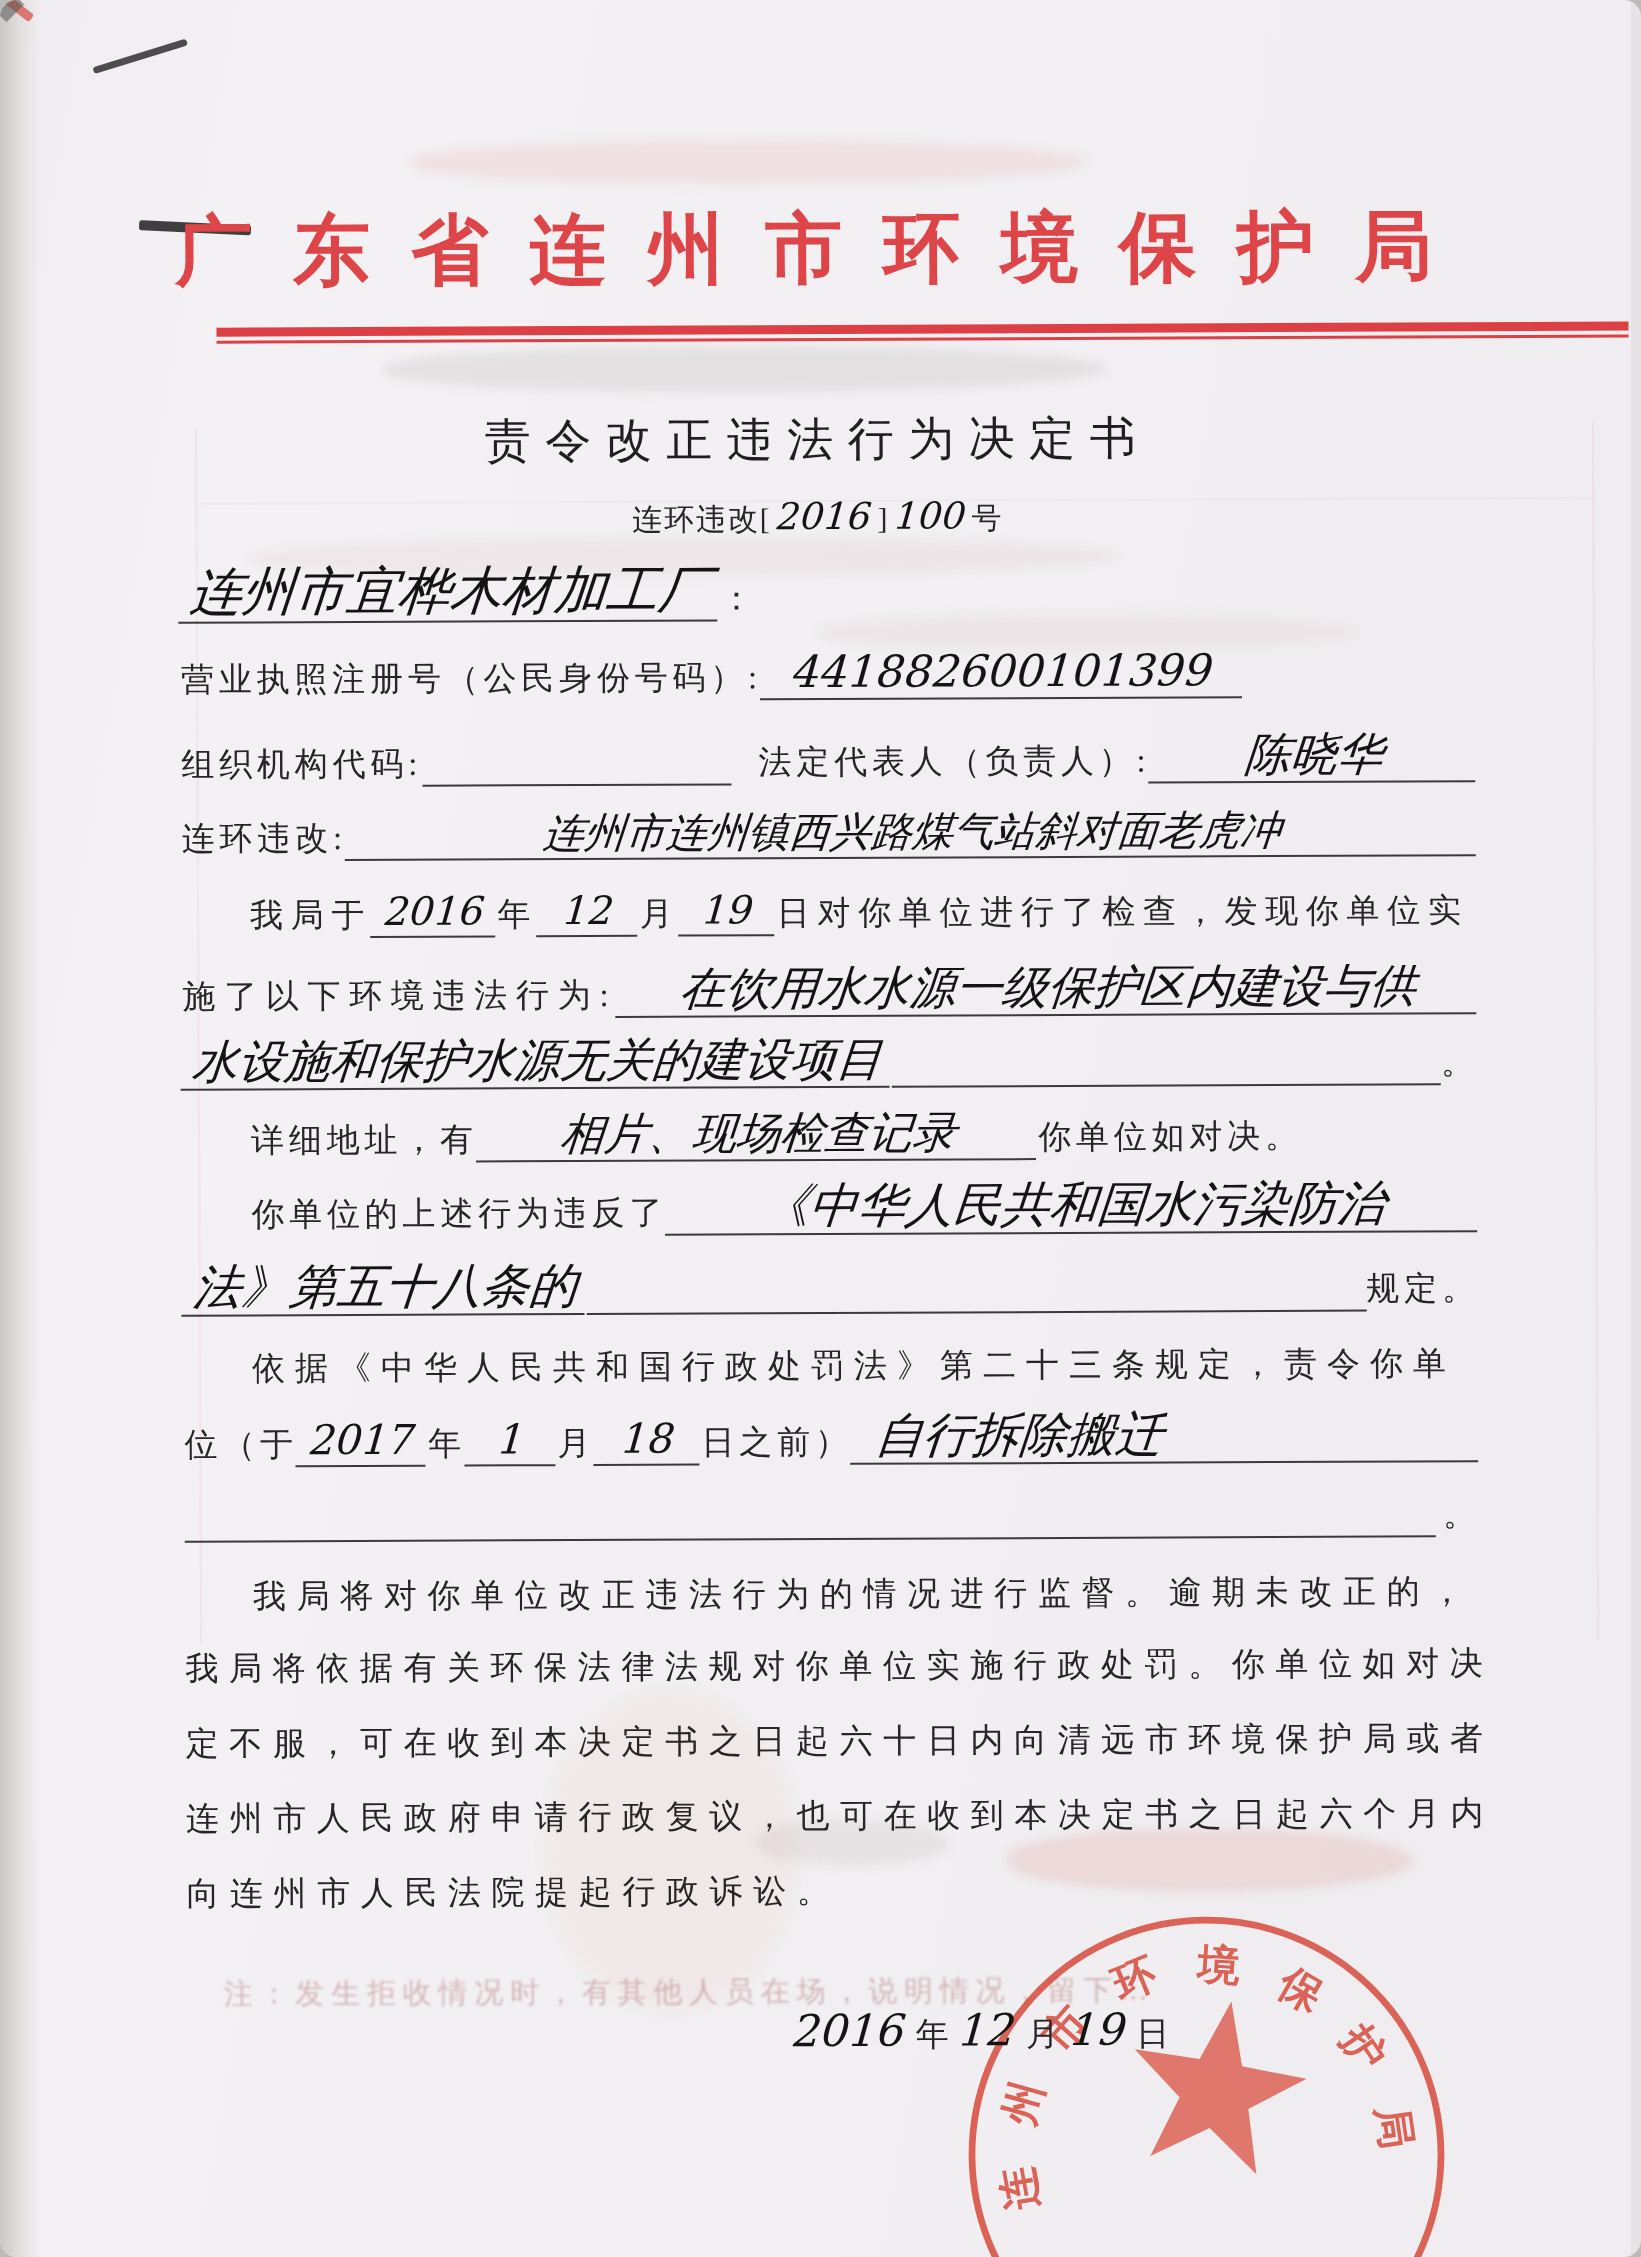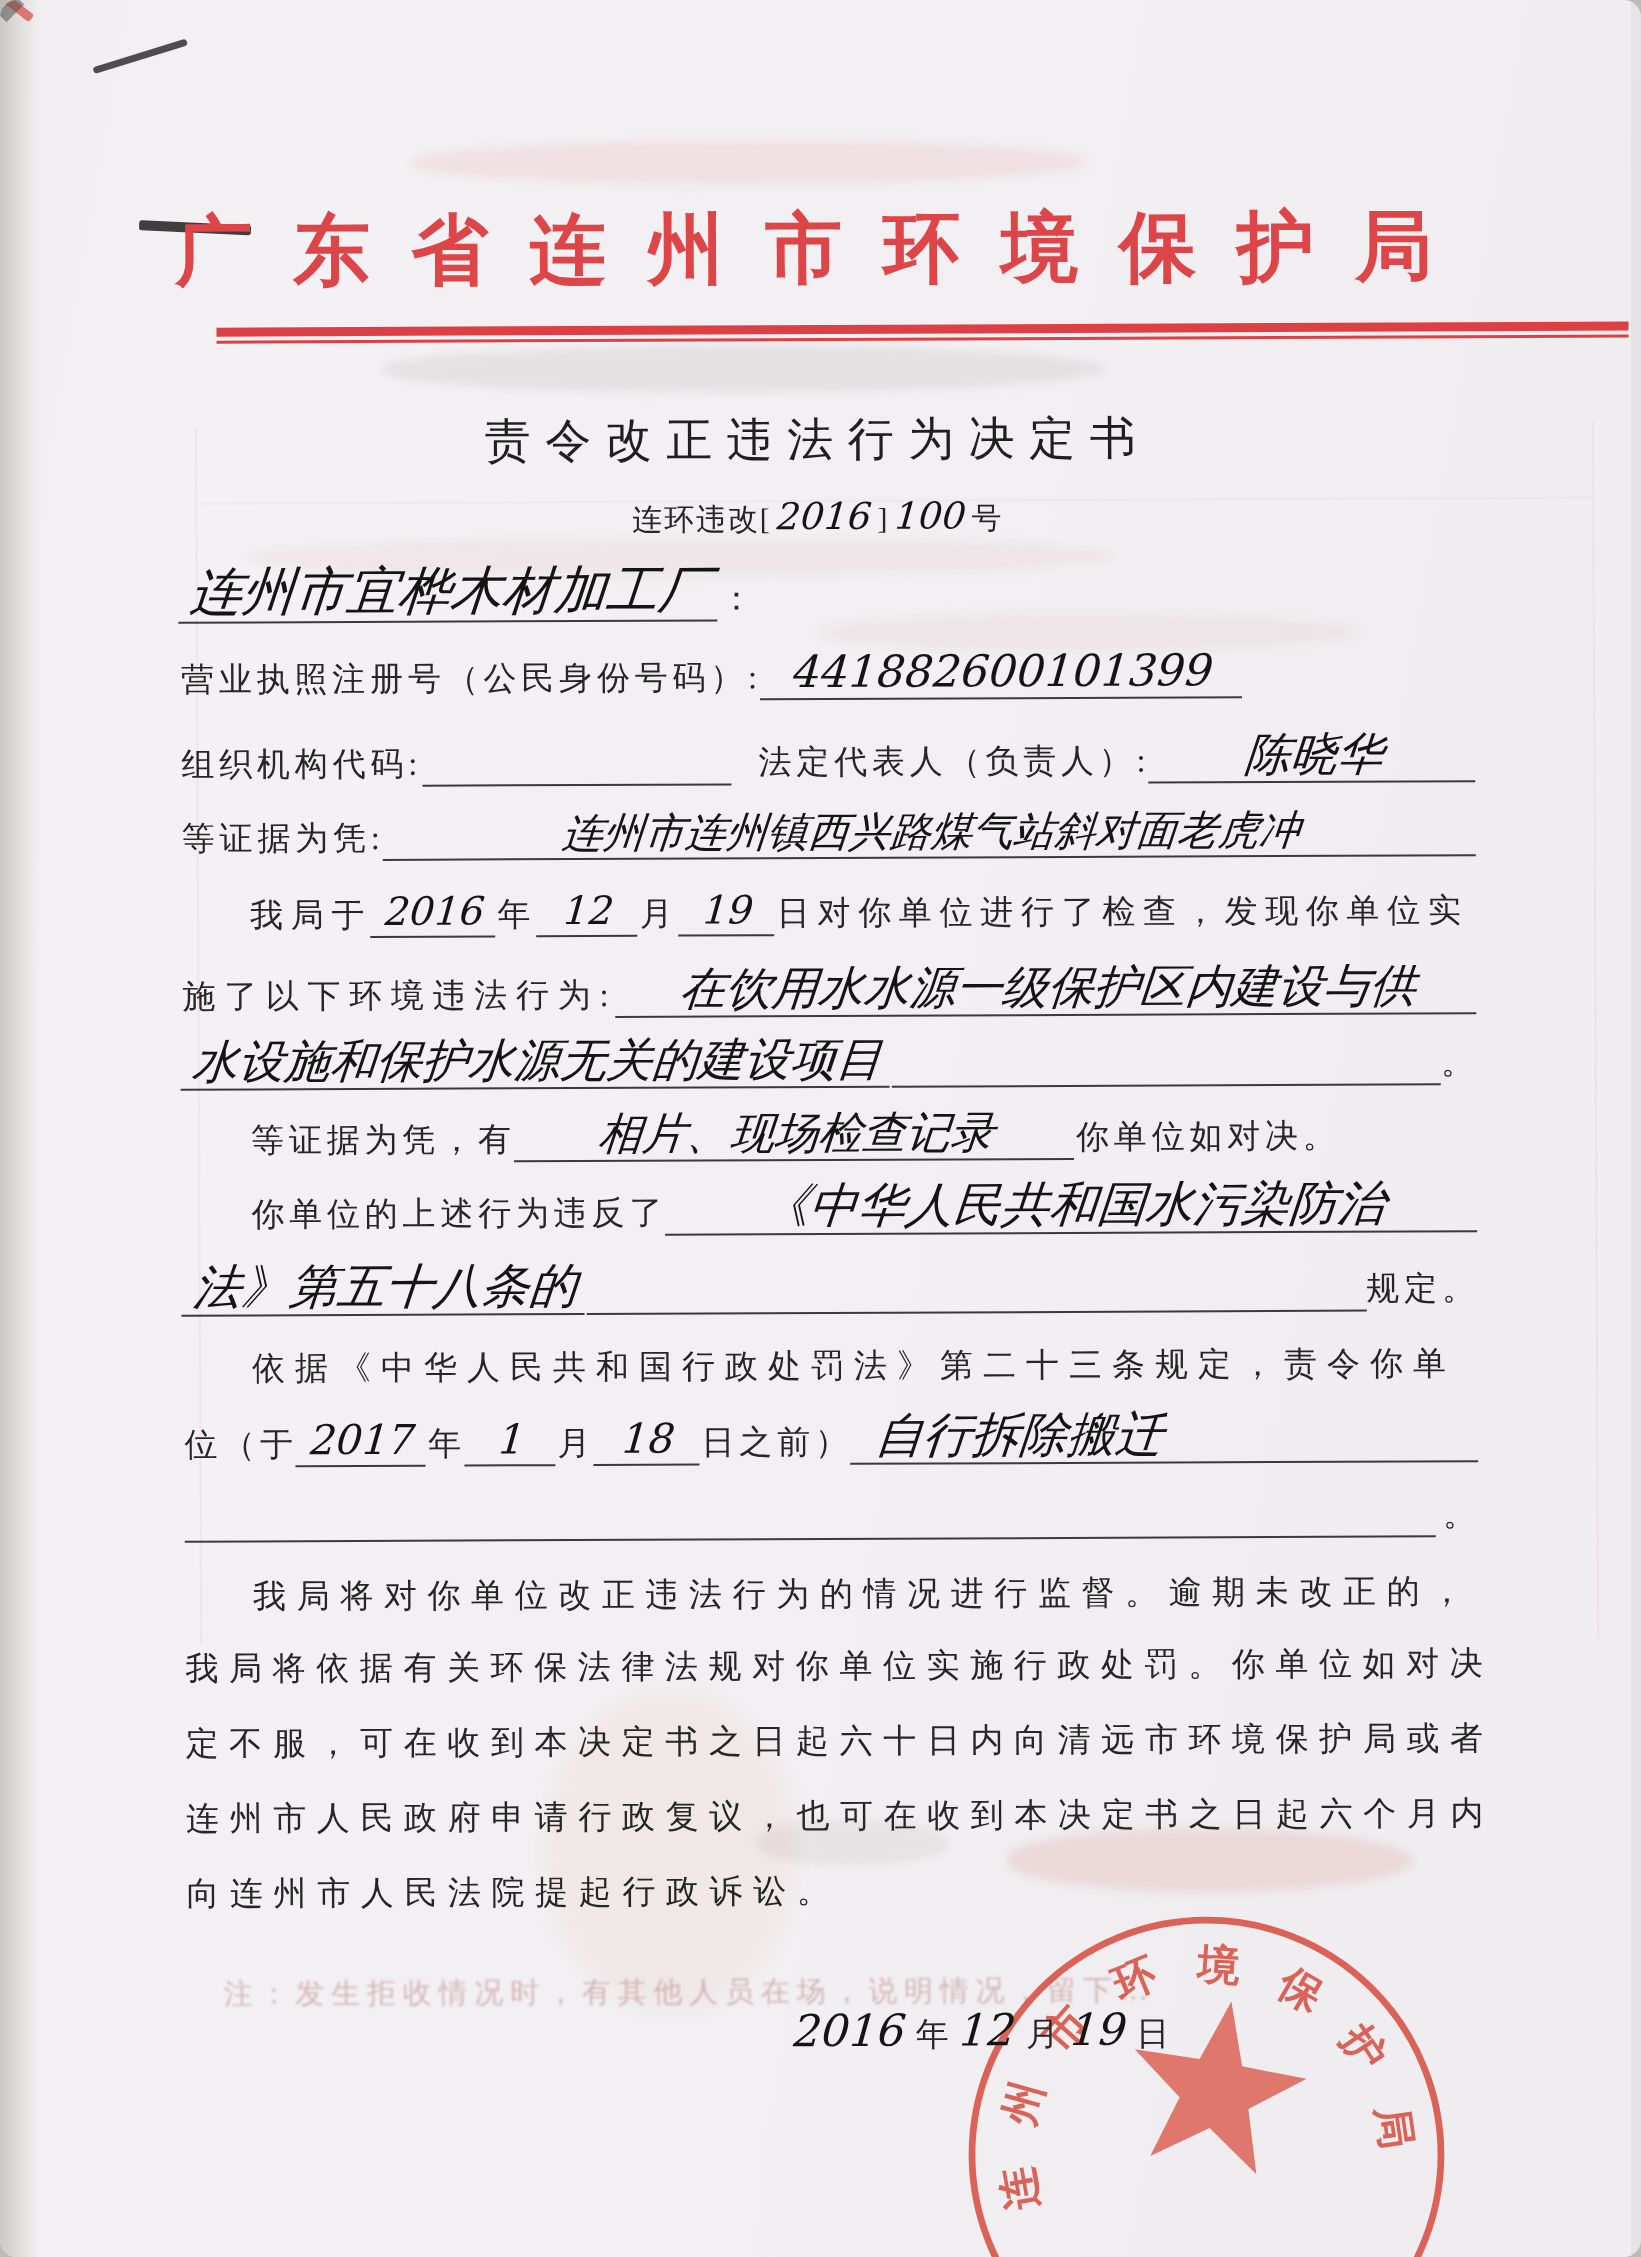--- a/index.html
+++ b/index.html
@@ -97,21 +97,21 @@
     </div>
 
     <div class="row" style="top:732px;">
       <span class="p">组织机构代码:</span>
       <span class="uline" style="width:290px;height:39px;"></span>
       <span class="p" style="margin-left:27px;">法定代表人（负责人）:</span>
       <span class="hand uline grow" style="font-size:46px;">陈晓华</span>
     </div>
 
     <div class="row" style="top:811px;">
-      <span class="p">等证据为凭:</span>
+      <span class="p">连环违改:</span>
       <span class="hand uline grow" style="font-size:41px;">连州市连州镇西兴路煤气站斜对面老虎冲</span>
     </div>
 
     <div class="row ind" style="top:890px;">
       <span class="p" style="letter-spacing:7.7px;">我局于</span>
       <span class="hand uline" style="font-size:39px;width:106px;">2016</span>
       <span class="p" style="letter-spacing:7.7px;">年</span>
       <span class="hand uline" style="font-size:39px;width:82px;">12</span>
       <span class="p" style="letter-spacing:7.7px;">月</span>
       <span class="hand uline" style="font-size:39px;width:77px;">19</span>
@@ -123,21 +123,21 @@
       <span class="hand uline grow" style="font-size:46px;">在饮用水水源一级保护区内建设与供</span>
     </div>
 
     <div class="row" style="top:1029px;">
       <span class="hand uline" style="font-size:46px;">水设施和保护水源无关的建设项目</span>
       <span class="uline grow" style="height:54px;"></span>
       <span class="p">。</span>
     </div>
 
     <div class="row ind" style="top:1110px;">
-      <span class="p">等证据为凭，有</span>
+      <span class="p">详细地址，有</span>
       <span class="hand uline" style="font-size:44px;width:541px;">相片、现场检查记录</span>
       <span class="p">你单位如对决。</span>
     </div>
 
     <div class="row ind" style="top:1180px;">
       <span class="p">你单位的上述行为违反了</span>
       <span class="hand uline grow" style="font-size:48px;">《中华人民共和国水污染防治</span>
     </div>
     <div class="row" style="top:1253px;">
       <span class="hand uline" style="font-size:48px;">法》第五十八条的</span>

